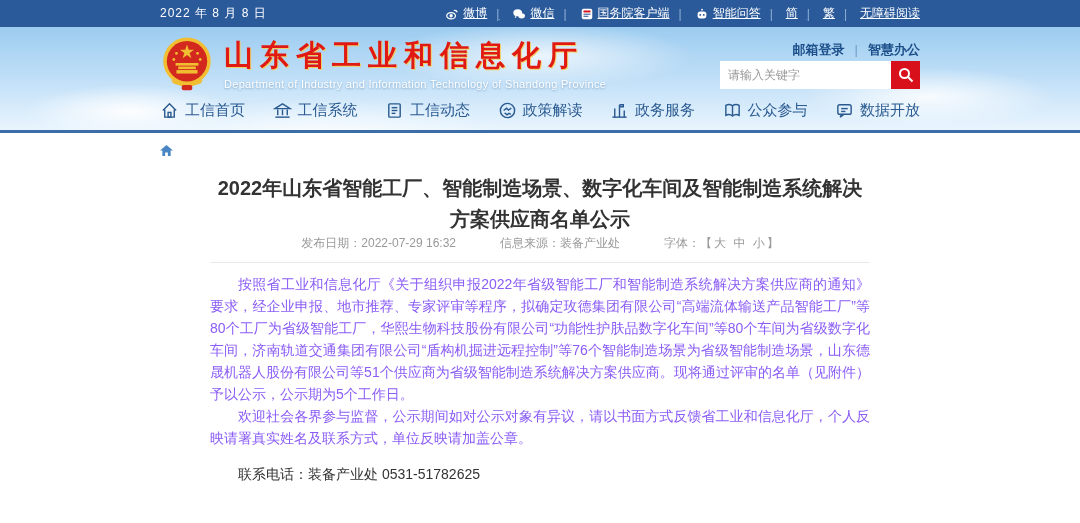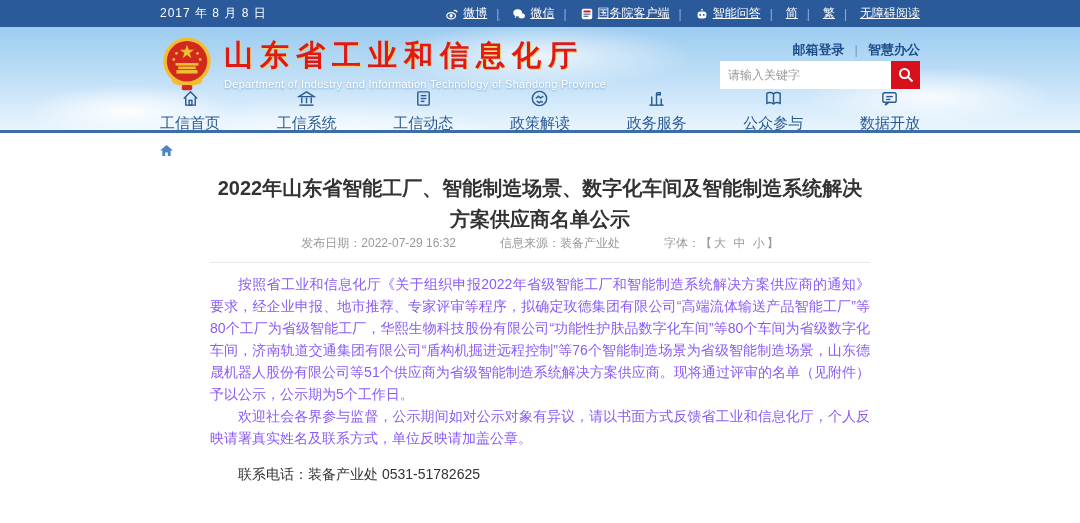--- a/index.html
+++ b/index.html
@@ -38,21 +38,21 @@
   .quick-links .q-item + .q-item::before { content:"|"; color:#6f9cc6; font-weight:normal; margin:0 10px; }
   .search { display:flex; width:200px; height:28px;border-radius:10px; }
   .search input { flex:1; border:none; outline:none; padding:0 8px; font-size:12px; color:#555;
     background:#fff; }
   .search input::placeholder { color:#999; }
   .search button { width:36px; height:28px; border:none; background:#d8101c; cursor:pointer;
     display:flex; align-items:center; justify-content:center; }
 
   
   .nav { display:flex; justify-content:space-between; align-items:center; height:39px; }
-  .nav-item { display:flex; align-items:center; gap:6px; color:#2a5a90; font-size:15px; cursor:pointer; white-space:nowrap;flex-direction:column; }
+  .nav-item { display:flex; align-items:center; gap:6px; color:#2a5a90; font-size:15px; cursor:pointer; white-space:nowrap; }
   .nav-item svg { width:19px; height:19px; }
 
   
   .breadcrumb { display:flex; align-items:center; gap:6px; padding:12px 0 8px; font-size:12px; color:#888; }
   .breadcrumb .crumb-path { cursor:pointer; }
 
   
   .article { width:660px; margin:0 auto; color:#333; }
   .article-title { font-size:20px; font-weight:bold; color:#333; text-align:center; line-height:31px; margin-top:8px; }
   .meta { display:flex; justify-content:center; gap:44px; font-size:12px; color:#999; }
@@ -62,21 +62,21 @@
   .contact-block { margin-top:14px; }
   .contact-block p { font-size:14px; line-height:22px; text-indent:2em; color:#333; }
 
   .emblem { width:54px; height:58px; }
 </style>
 </head>
 <body>
 
 <div class="topbar">
   <div class="container topbar-inner">
-    <span class="topbar-date">2017 年 8 月 8 日</span>
+    <span class="topbar-date">2022 年 8 月 8 日</span>
     <div class="topbar-menu">
       <span class="t-item">
         <svg class="t-ico" viewBox="0 0 16 16" fill="none" stroke="#fff" stroke-width="1.4">
           <ellipse cx="7" cy="10" rx="5" ry="3.6"></ellipse>
             <circle cx="7" cy="10" r="1.2" fill="#fff"></circle>
             <path d="M10 4 q3 -1 4 2"></path>
         </svg>
         <span>微博</span>
       </span>
       <span class="t-item">

